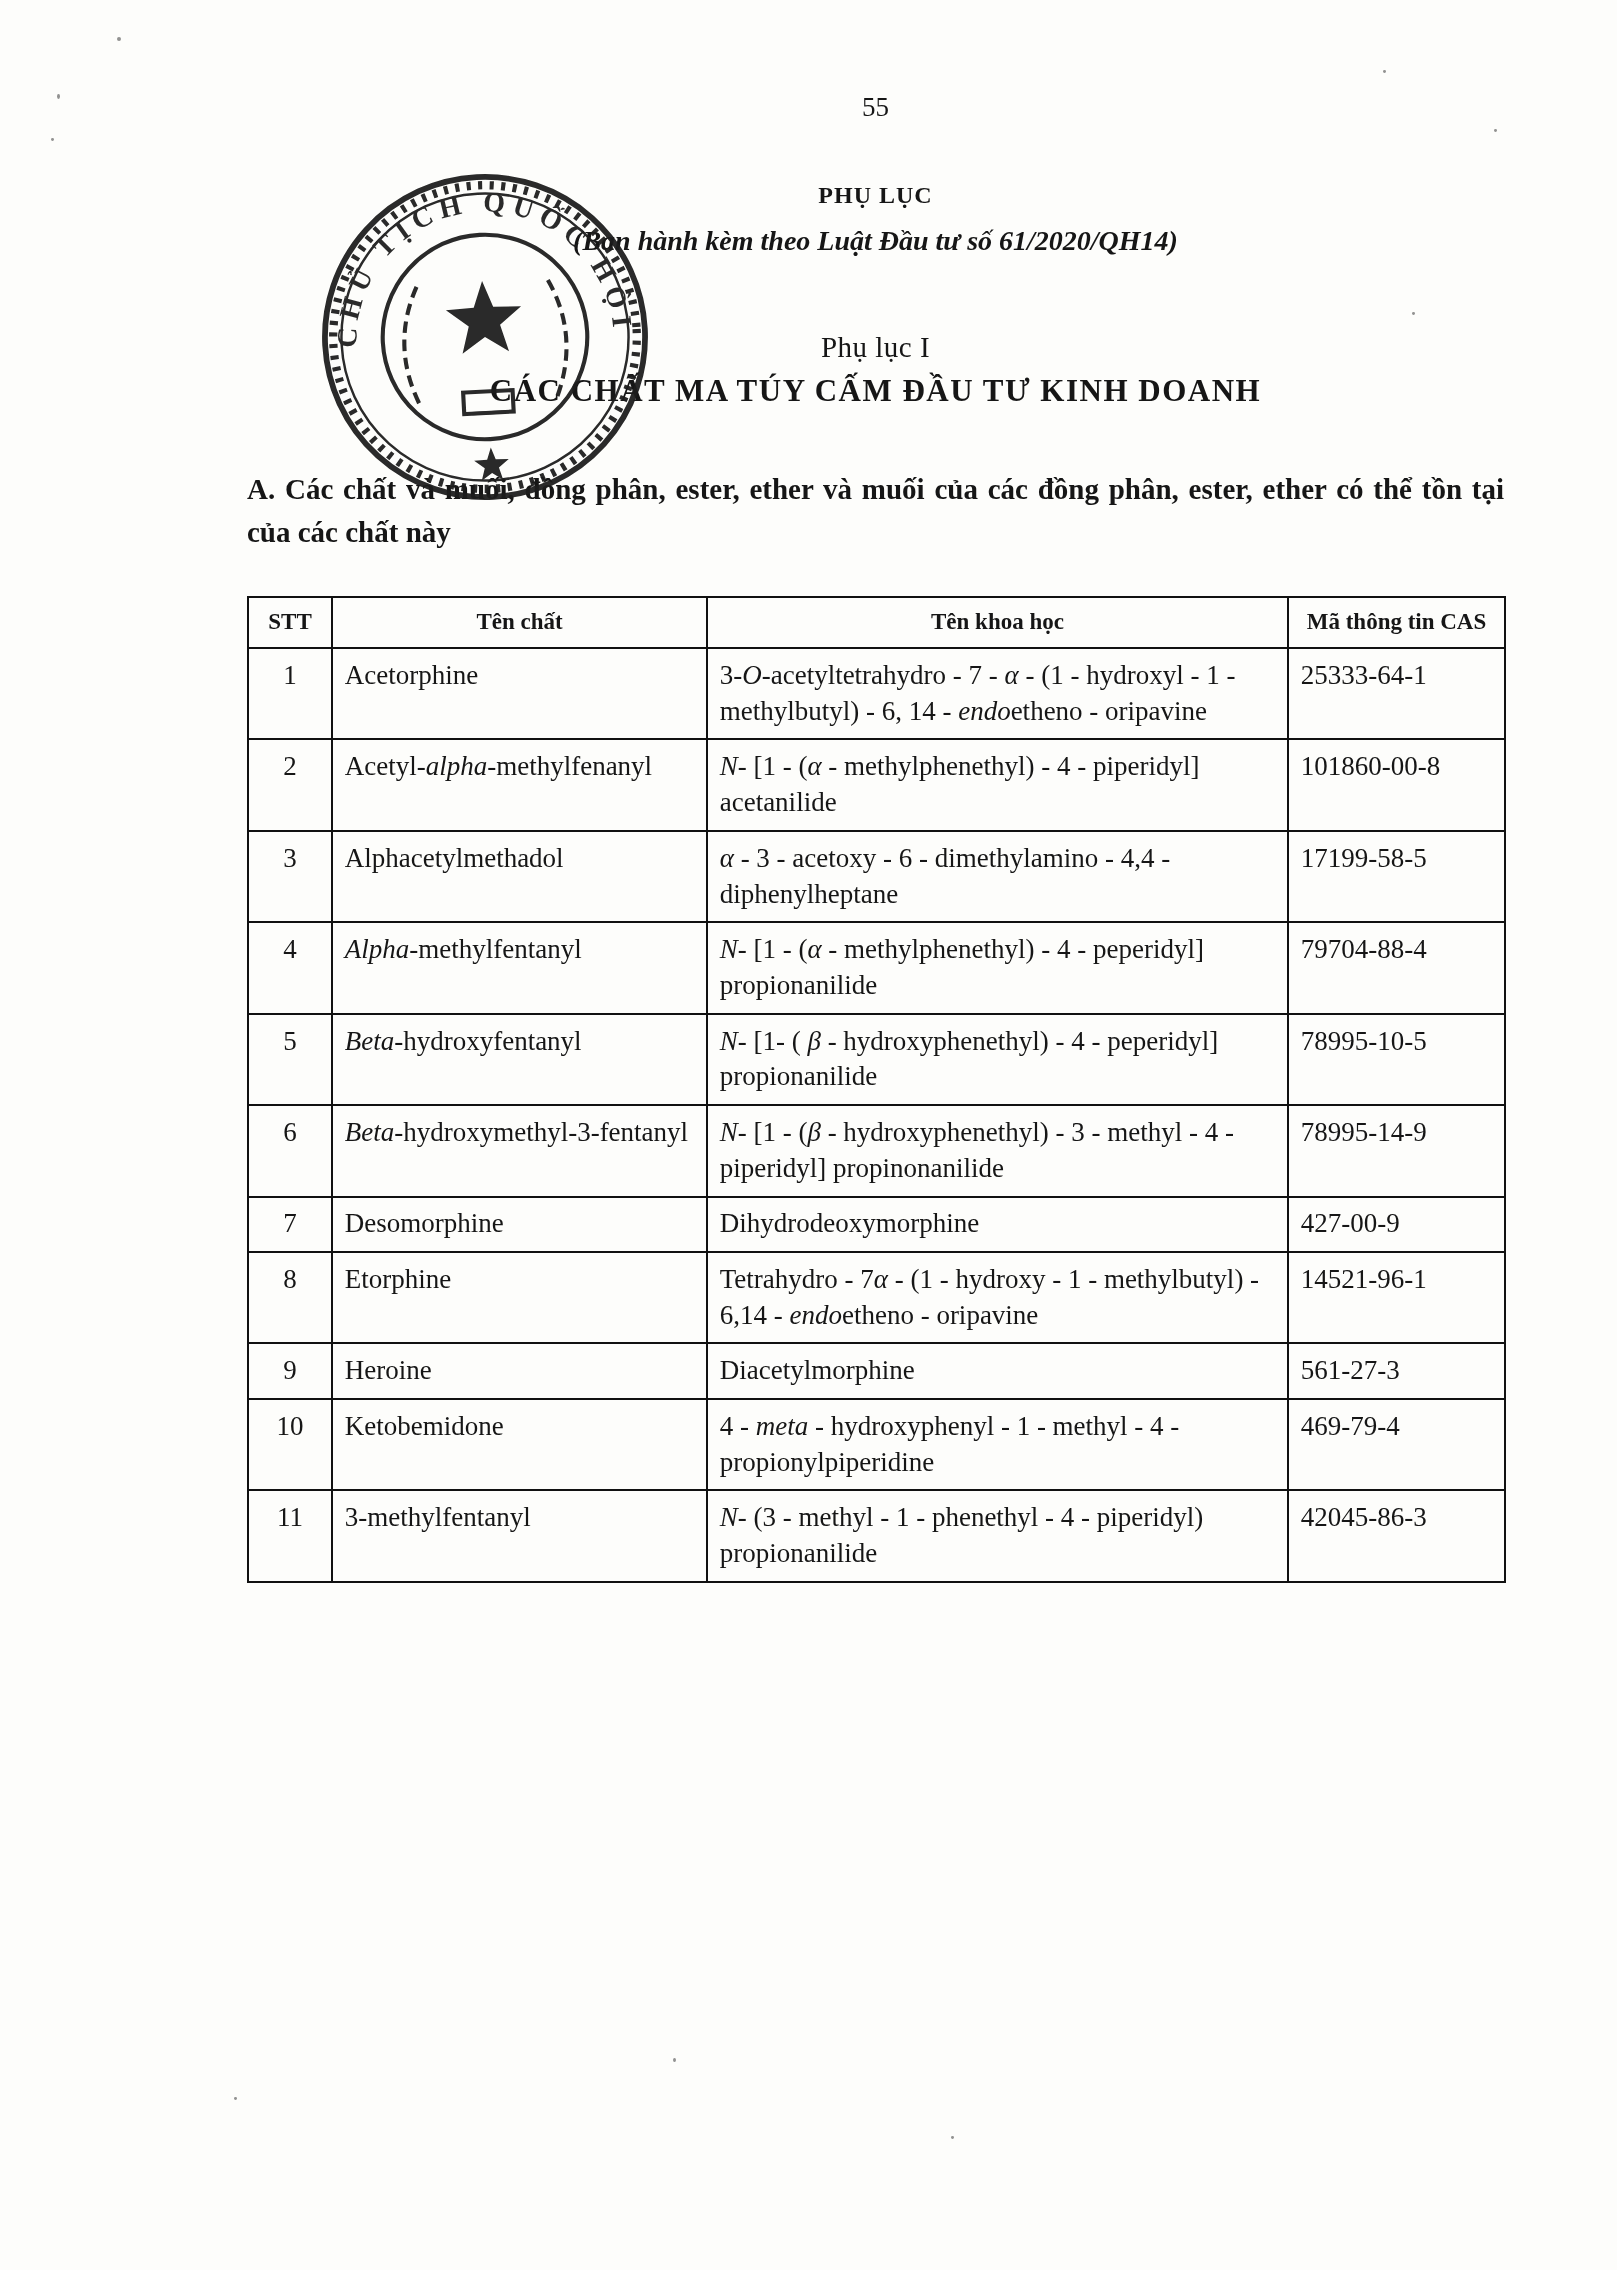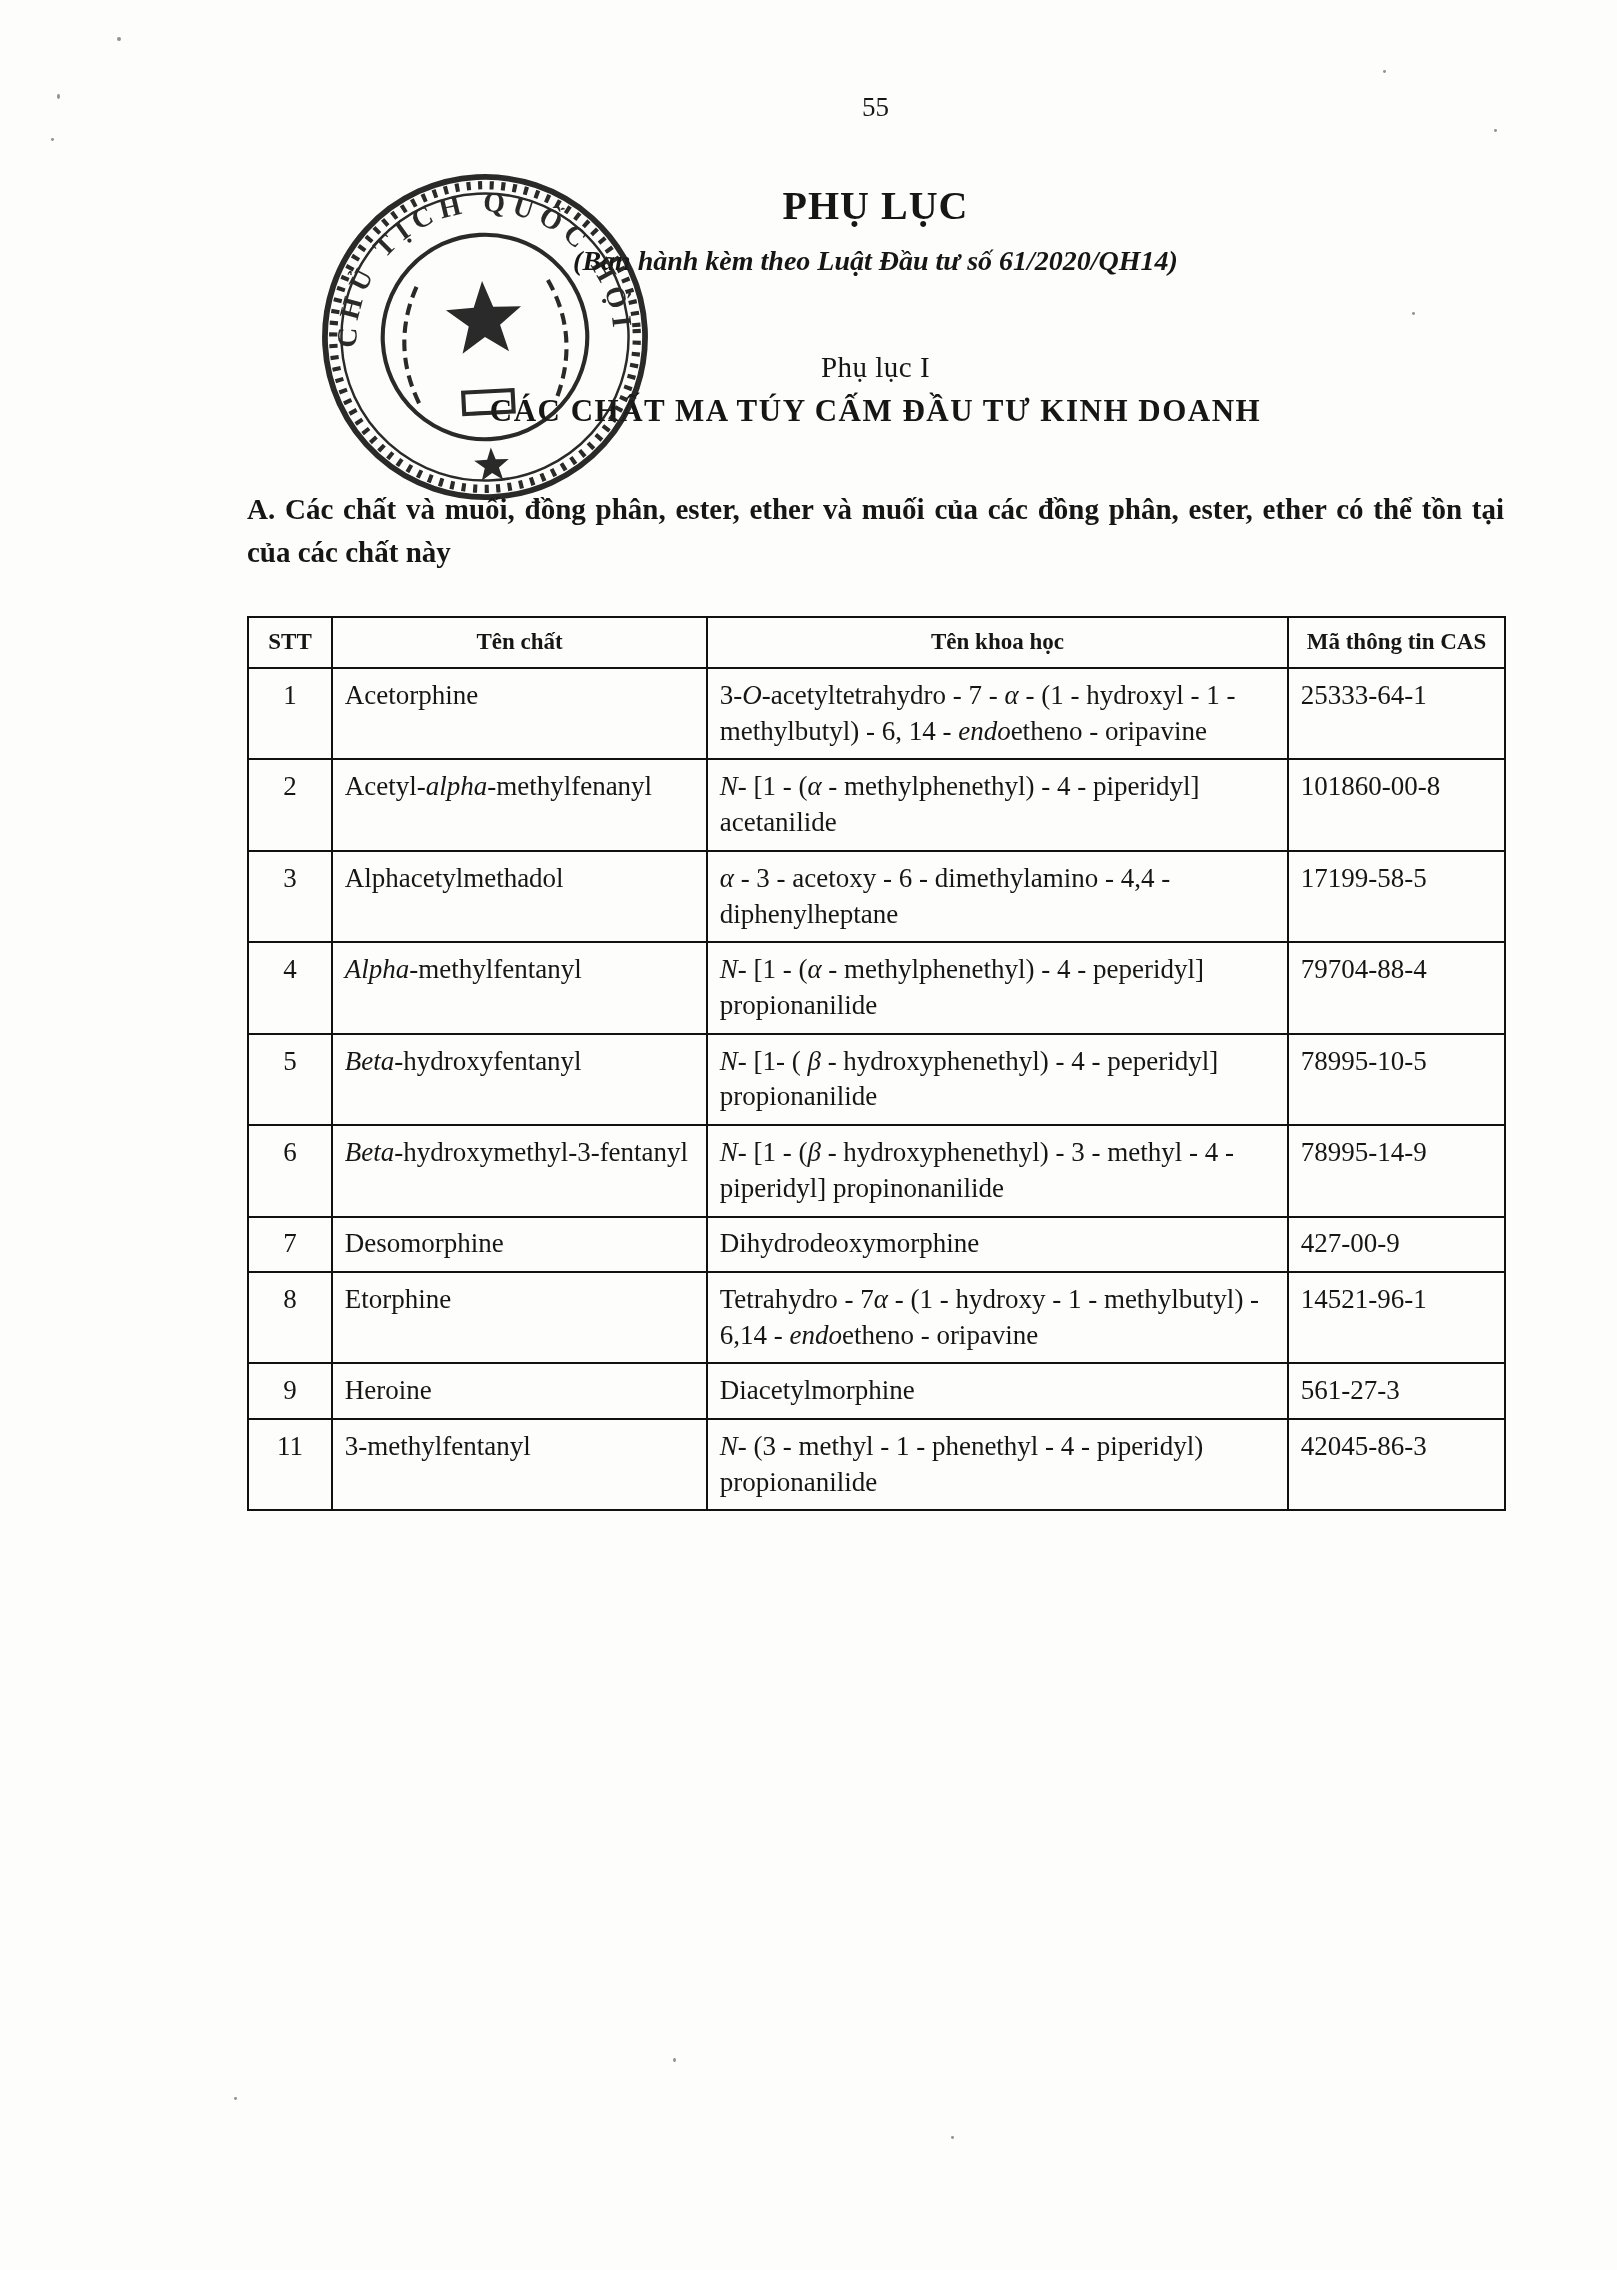--- a/index.html
+++ b/index.html
@@ -11,21 +11,21 @@
     margin: 0 auto;
     background: #fdfdfb;
     color: #161616;
     font-family: "Liberation Serif", "DejaVu Serif", serif;
     overflow: hidden;
   }
   .content { width: 1257px; margin-left: 247px; padding-top: 92px; }
 
   .page-number { text-align: center; font-size: 27px; }
 
-  .doc-title { text-align: center; font-size: 40px; font-weight: bold; margin-top: 59px; letter-spacing: 1px; }
+  .doc-title { text-align: center; font-size: 24px; font-weight: bold; margin-top: 59px; letter-spacing: 1px; }
   .doc-subtitle { text-align: center; font-size: 28px; font-style: italic; font-weight: bold; margin-top: 15.6px; }
   .appendix-label { text-align: center; font-size: 29px; font-weight: normal; margin-top: 74px; letter-spacing: 0.5px; }
   .appendix-title { text-align: center; font-size: 31px; font-weight: bold; margin-top: 9px; letter-spacing: 1.5px; }
 
   .section-a { margin-top: 59px; font-size: 29px; font-weight: bold; text-align: justify; line-height: 1.5; }
 
   table.substances { border-collapse: collapse; margin-top: 41px; width: 1257px; table-layout: fixed; border: 2.9px solid #111; }
   .substances th, .substances td {
     border: 2.4px solid #111;
     vertical-align: top;
@@ -167,20 +167,26 @@
             <td class="c-sci">Tetrahydro - 7<i>α</i> - (1 - hydroxy - 1 - methylbutyl) - 6,14 - <i>endo</i>etheno - oripavine</td>
             <td class="c-cas">14521-96-1</td>
           </tr>
           <tr>
             <td class="c-stt">9</td>
             <td class="c-name">Heroine</td>
             <td class="c-sci">Diacetylmorphine</td>
             <td class="c-cas">561-27-3</td>
           </tr>
           <tr>
+            <td class="c-stt">10</td>
+            <td class="c-name">Ketobemidone</td>
+            <td class="c-sci">4 - <i>meta</i> - hydroxyphenyl - 1 - methyl - 4 - propionylpiperidine</td>
+            <td class="c-cas">469-79-4</td>
+          </tr>
+          <tr>
             <td class="c-stt">11</td>
             <td class="c-name">3-methylfentanyl</td>
             <td class="c-sci"><i>N</i>- (3 - methyl - 1 - phenethyl - 4 - piperidyl) propionanilide</td>
             <td class="c-cas">42045-86-3</td>
           </tr>
         </tbody>
     </table>
 
   </div>
 </div>

